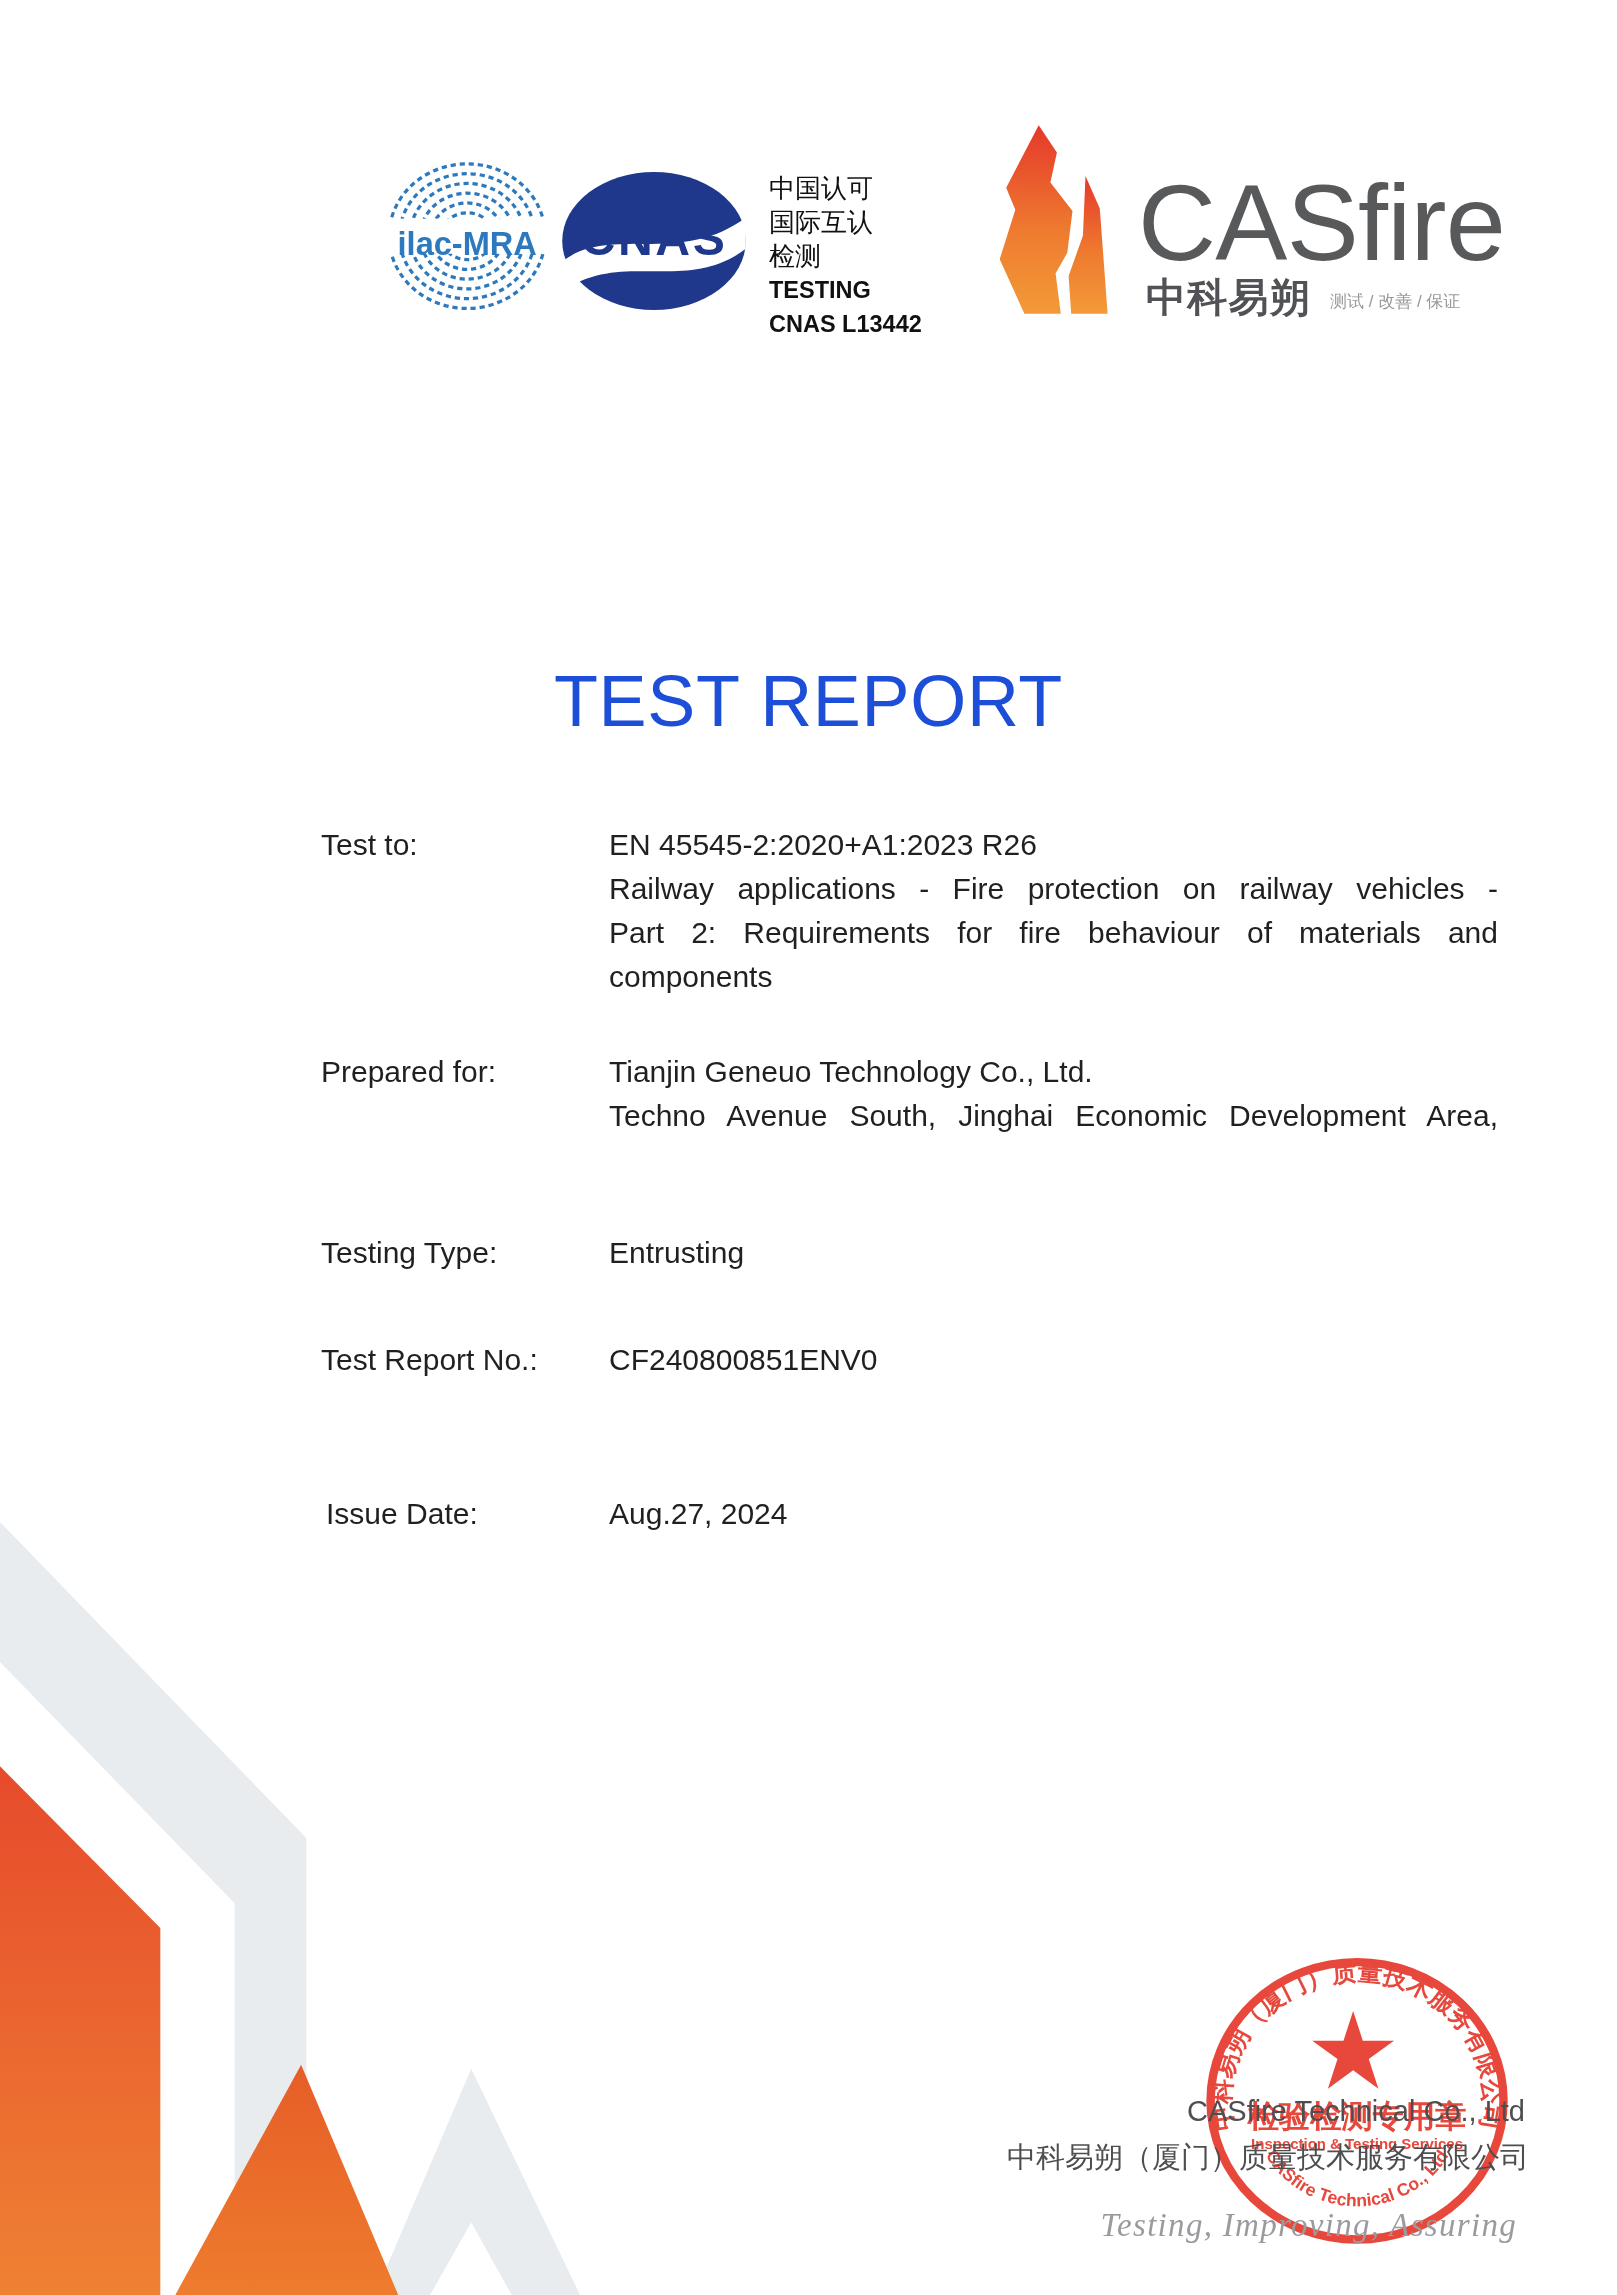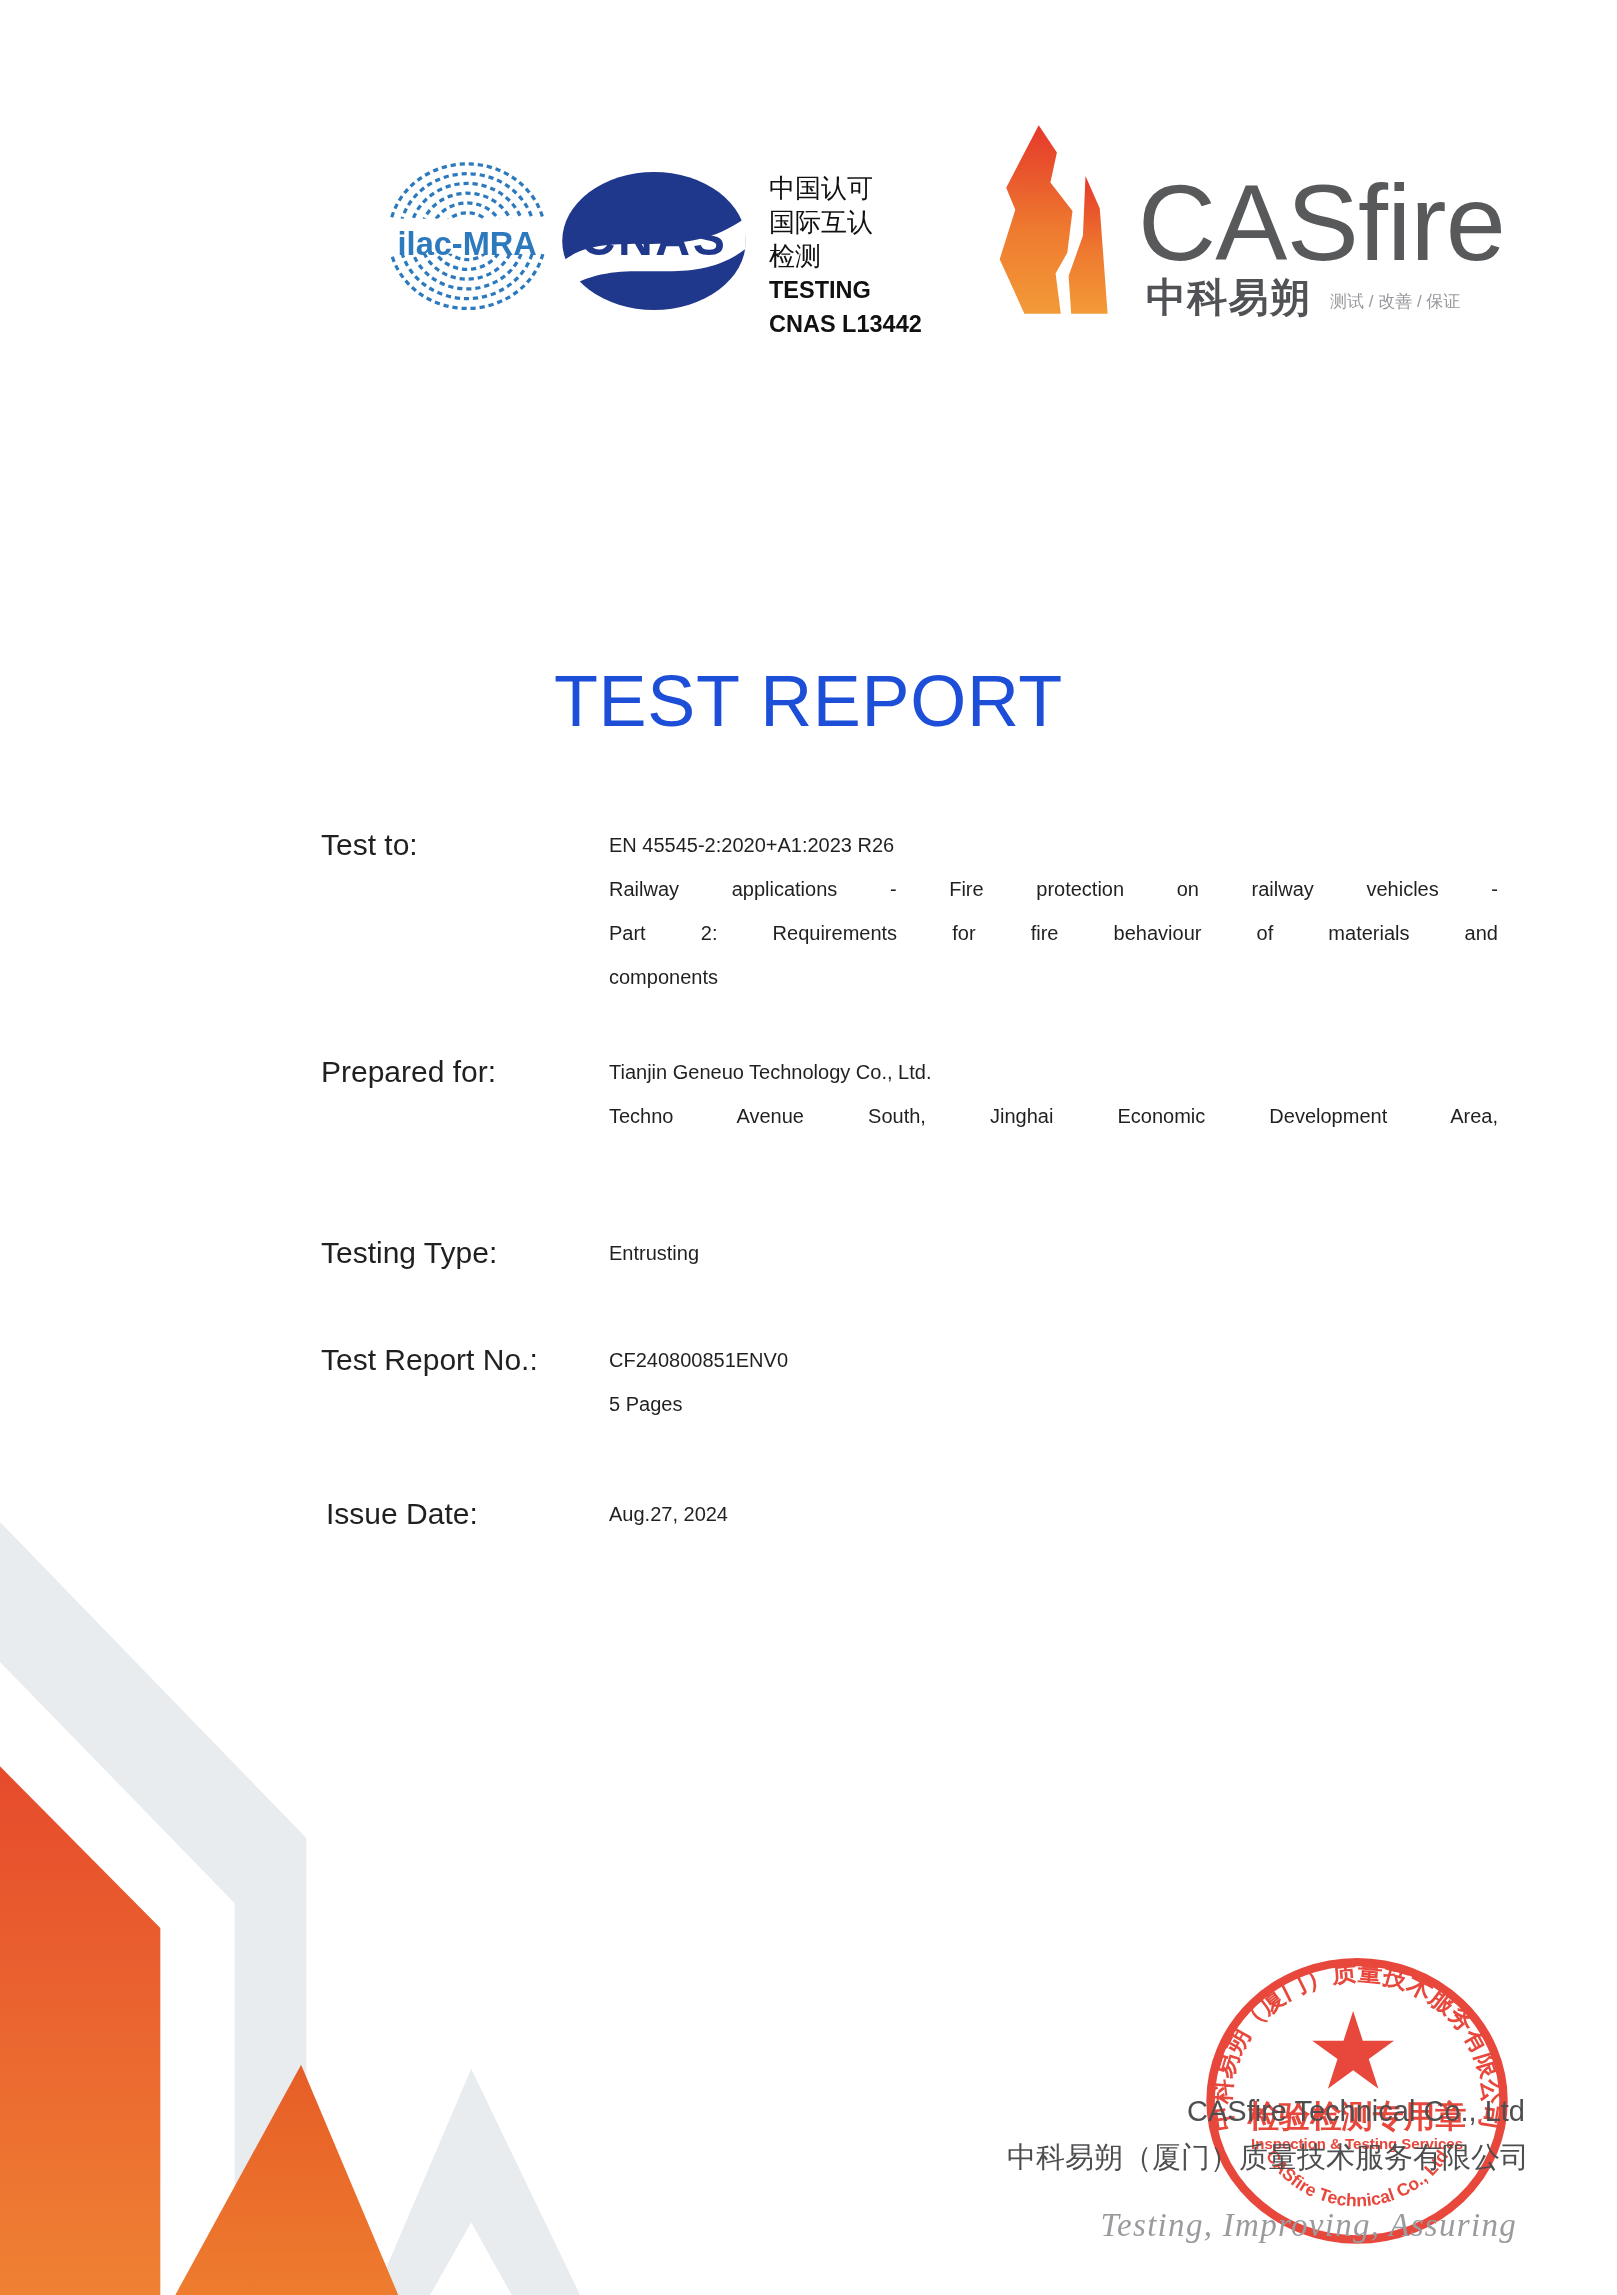--- a/index.html
+++ b/index.html
@@ -26,21 +26,21 @@
   .rows{left:0;top:0;width:100%;height:100%;}
   .row{position:absolute;left:0;width:100%;}
   .row:nth-child(1){top:823px;}
   .row:nth-child(2){top:1050px;}
   .row:nth-child(3){top:1231px;}
   .row:nth-child(4){top:1338px;}
   .row:nth-child(5){top:1492px;}
   .row-label{position:absolute;left:321px;top:0;font-size:30px;line-height:44px;white-space:nowrap;}
   .row:nth-child(5) .row-label{left:326px;}
   .row-values{position:absolute;left:609px;top:0;width:889px;}
-  .line{font-size:20px;line-height:44px;text-align:justify;}
+  .line{font-size:30px;line-height:44px;text-align:justify;}
   .line.stretch{text-align-last:justify;}
 
   
   .foot-en{left:782px;top:2095px;width:743px;text-align:right;font-size:29px;color:#4d4e50;z-index:3;}
   .foot-cn{left:652px;top:2138px;width:877px;text-align:right;font-size:29px;color:#4d4e50;z-index:3;}
   .foot-slogan{left:782px;top:2207px;width:735px;text-align:right;z-index:3;
                font-family:"Liberation Serif",serif;font-style:italic;font-size:33px;color:#9a9b9e;
                letter-spacing:1.3px;}
   .stamp{left:1193px;top:1943px;z-index:2;}
   .bg-decor{left:0;top:0;z-index:0;}
@@ -148,21 +148,20 @@
       <div class="row-label">Testing Type:</div>
       <div class="row-values">
           <div class="line">Entrusting</div>
         </div>
     </div>
 
     <div class="row">
       <div class="row-label">Test Report No.:</div>
       <div class="row-values">
           <div class="line">CF240800851ENV0</div>
-          <div class="line">5 Pages</div>
         </div>
     </div>
 
     <div class="row">
       <div class="row-label">Issue Date:</div>
       <div class="row-values">
           <div class="line">Aug.27, 2024</div>
         </div>
     </div>
   </div>

